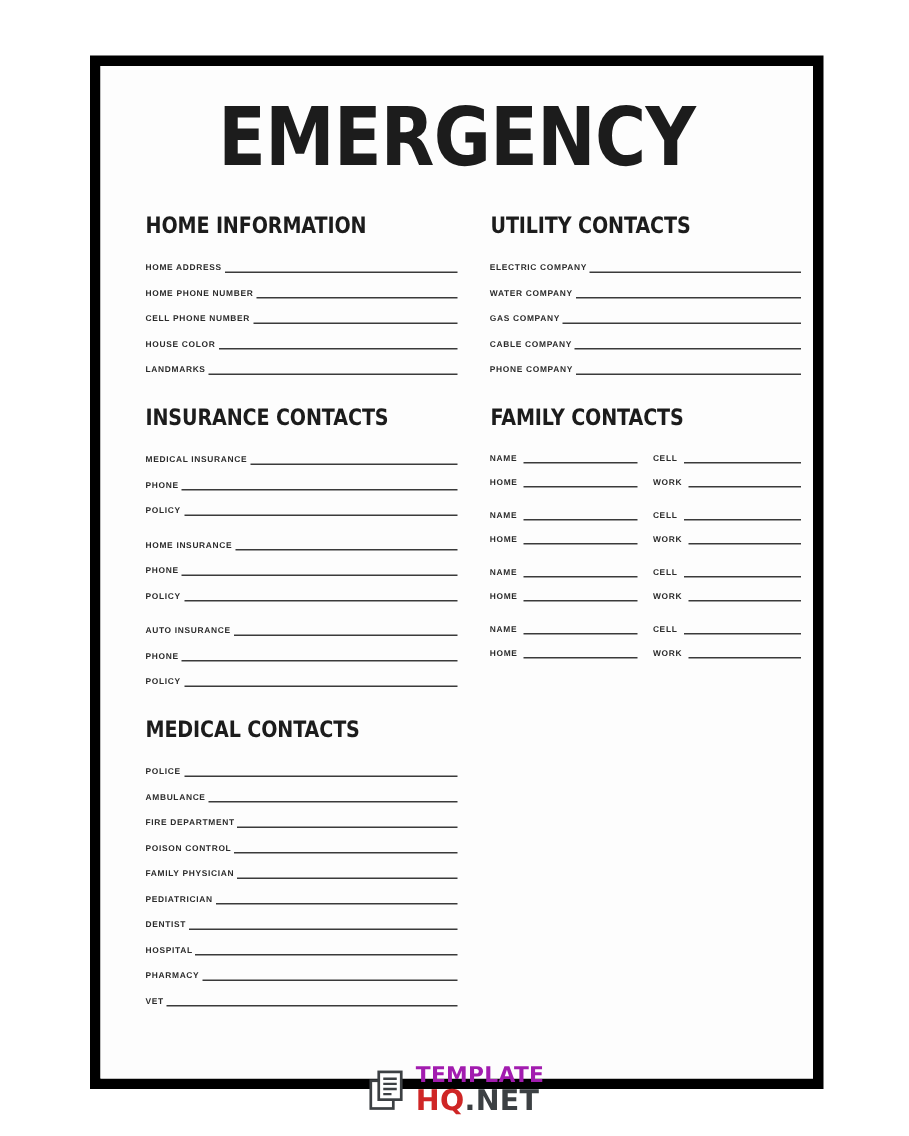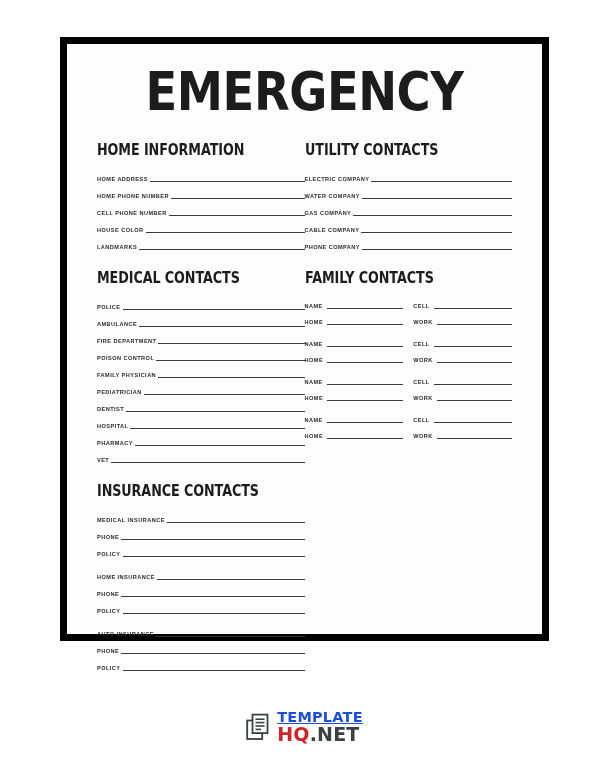--- a/index.html
+++ b/index.html
@@ -18,21 +18,21 @@
     height: 757px;
     background: #ffffff;
   }
 
   
   .frame {
     position: absolute;
     left: 60px;
     top: 37px;
     width: 489px;
-    height: 604px;
+    height: 689px;
     border: 7px solid #000000;
     background: #ffffff;
   }
 
   .sheet {
     position: absolute;
     left: 0; top: 0; right: 0; bottom: 0;
     background: #fdfdfd;
     padding: 18px 30px 10px 30px;
   }
@@ -49,20 +49,21 @@
     transform: scaleX(0.86);
     transform-origin: center center;
     margin-top: 4px;
     margin-bottom: 24px;
     white-space: nowrap;
   }
 
   
   .columns {
     display: flex;
+    gap: 22px;
     align-items: flex-start;
   }
   .col {
     width: 50%;
     flex: 0 0 50%;
   }
 
   .section { margin-bottom: 17px; }
 
   .section-title {
@@ -152,23 +153,22 @@
   }
   .logo-icon { flex: 0 0 auto; line-height: 0; }
   .logo-text {
     font-family: "DejaVu Sans", sans-serif;
     font-weight: 700;
     line-height: 0.98;
     letter-spacing: 0.2px;
   }
   .logo-line1 {
     font-size: 14.5px;
-    color: #1d4ed8;
+    color: #a21caf;
     display: block;
-    text-decoration: underline;
   }
   .logo-line2 { font-size: 19px; display: block; }
   .logo-hq { color: #cf2626; }
   .logo-net { color: #3c4043; }
 </style>
 </head>
 <body>
 
 <div id="page">
   <div class="frame">
@@ -200,20 +200,69 @@
                 <span class="rule"></span>
               </div>
               <div class="field">
                 <span class="field-label">LANDMARKS</span>
                 <span class="rule"></span>
               </div>
             </div>
           </div>
 
           <div class="section">
+            <div class="section-title">INSURANCE CONTACTS</div>
+
+            <div class="ins-group">
+              <div class="field">
+                <span class="field-label">MEDICAL INSURANCE</span>
+                <span class="rule"></span>
+              </div>
+              <div class="field">
+                <span class="field-label">PHONE</span>
+                <span class="rule"></span>
+              </div>
+              <div class="field">
+                <span class="field-label">POLICY</span>
+                <span class="rule"></span>
+              </div>
+            </div>
+
+            <div class="ins-group">
+              <div class="field">
+                <span class="field-label">HOME INSURANCE</span>
+                <span class="rule"></span>
+              </div>
+              <div class="field">
+                <span class="field-label">PHONE</span>
+                <span class="rule"></span>
+              </div>
+              <div class="field">
+                <span class="field-label">POLICY</span>
+                <span class="rule"></span>
+              </div>
+            </div>
+
+            <div class="ins-group">
+              <div class="field">
+                <span class="field-label">AUTO INSURANCE</span>
+                <span class="rule"></span>
+              </div>
+              <div class="field">
+                <span class="field-label">PHONE</span>
+                <span class="rule"></span>
+              </div>
+              <div class="field">
+                <span class="field-label">POLICY</span>
+                <span class="rule"></span>
+              </div>
+            </div>
+          </div>
+
+          <div class="section">
             <div class="section-title">MEDICAL CONTACTS</div>
             <div>
               <div class="field">
                 <span class="field-label">POLICE</span>
                 <span class="rule"></span>
               </div>
               <div class="field">
                 <span class="field-label">AMBULANCE</span>
                 <span class="rule"></span>
               </div>
@@ -240,69 +289,20 @@
               <div class="field">
                 <span class="field-label">HOSPITAL</span>
                 <span class="rule"></span>
               </div>
               <div class="field">
                 <span class="field-label">PHARMACY</span>
                 <span class="rule"></span>
               </div>
               <div class="field">
                 <span class="field-label">VET</span>
-                <span class="rule"></span>
-              </div>
-            </div>
-          </div>
-
-          <div class="section">
-            <div class="section-title">INSURANCE CONTACTS</div>
-
-            <div class="ins-group">
-              <div class="field">
-                <span class="field-label">MEDICAL INSURANCE</span>
-                <span class="rule"></span>
-              </div>
-              <div class="field">
-                <span class="field-label">PHONE</span>
-                <span class="rule"></span>
-              </div>
-              <div class="field">
-                <span class="field-label">POLICY</span>
-                <span class="rule"></span>
-              </div>
-            </div>
-
-            <div class="ins-group">
-              <div class="field">
-                <span class="field-label">HOME INSURANCE</span>
-                <span class="rule"></span>
-              </div>
-              <div class="field">
-                <span class="field-label">PHONE</span>
-                <span class="rule"></span>
-              </div>
-              <div class="field">
-                <span class="field-label">POLICY</span>
-                <span class="rule"></span>
-              </div>
-            </div>
-
-            <div class="ins-group">
-              <div class="field">
-                <span class="field-label">AUTO INSURANCE</span>
-                <span class="rule"></span>
-              </div>
-              <div class="field">
-                <span class="field-label">PHONE</span>
-                <span class="rule"></span>
-              </div>
-              <div class="field">
-                <span class="field-label">POLICY</span>
                 <span class="rule"></span>
               </div>
             </div>
           </div>
 
         </div>
 
         <div class="col">
 
 

